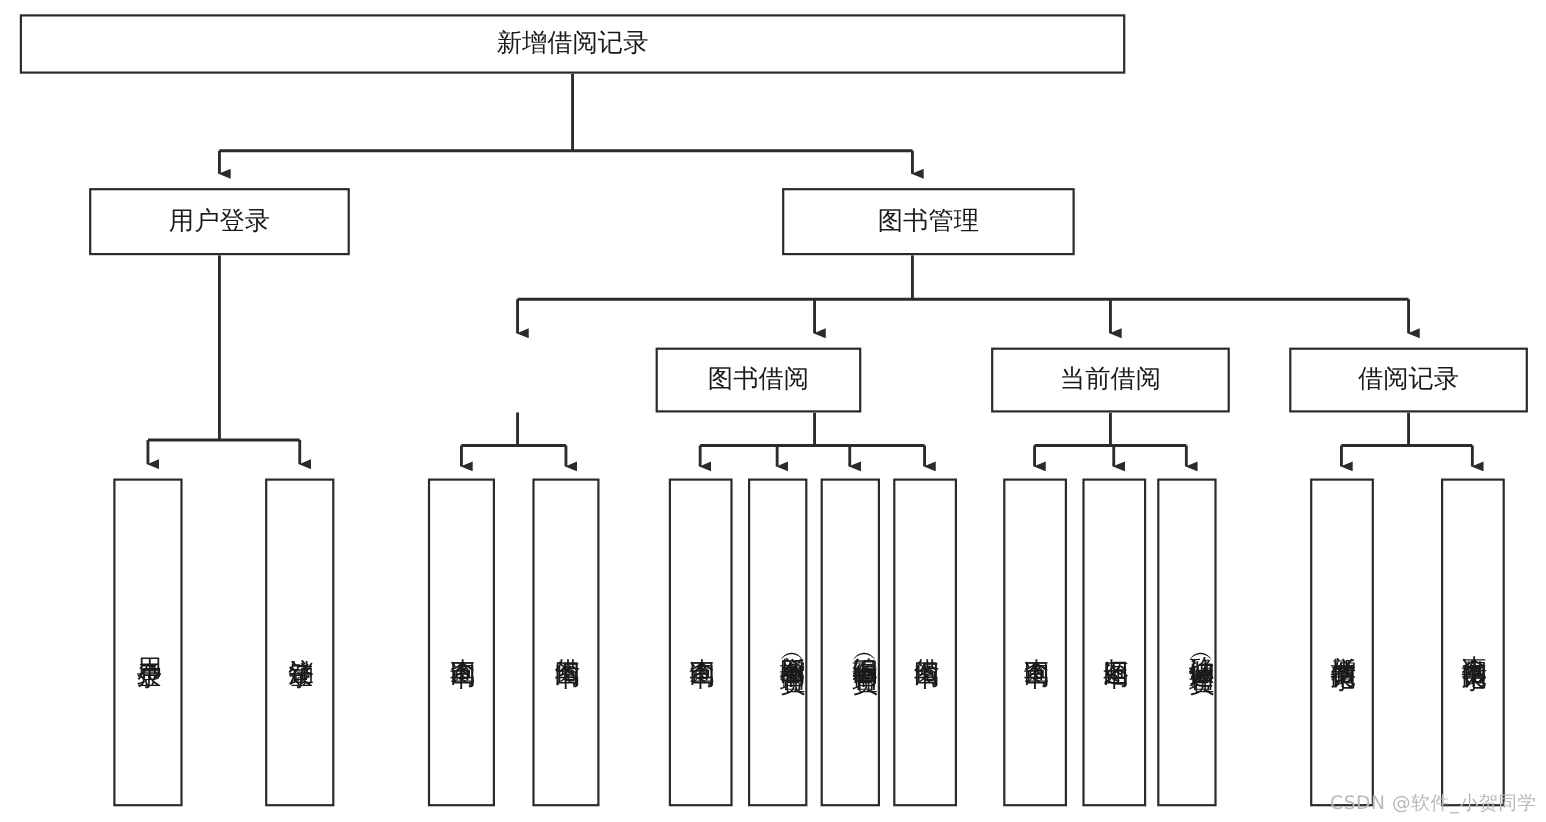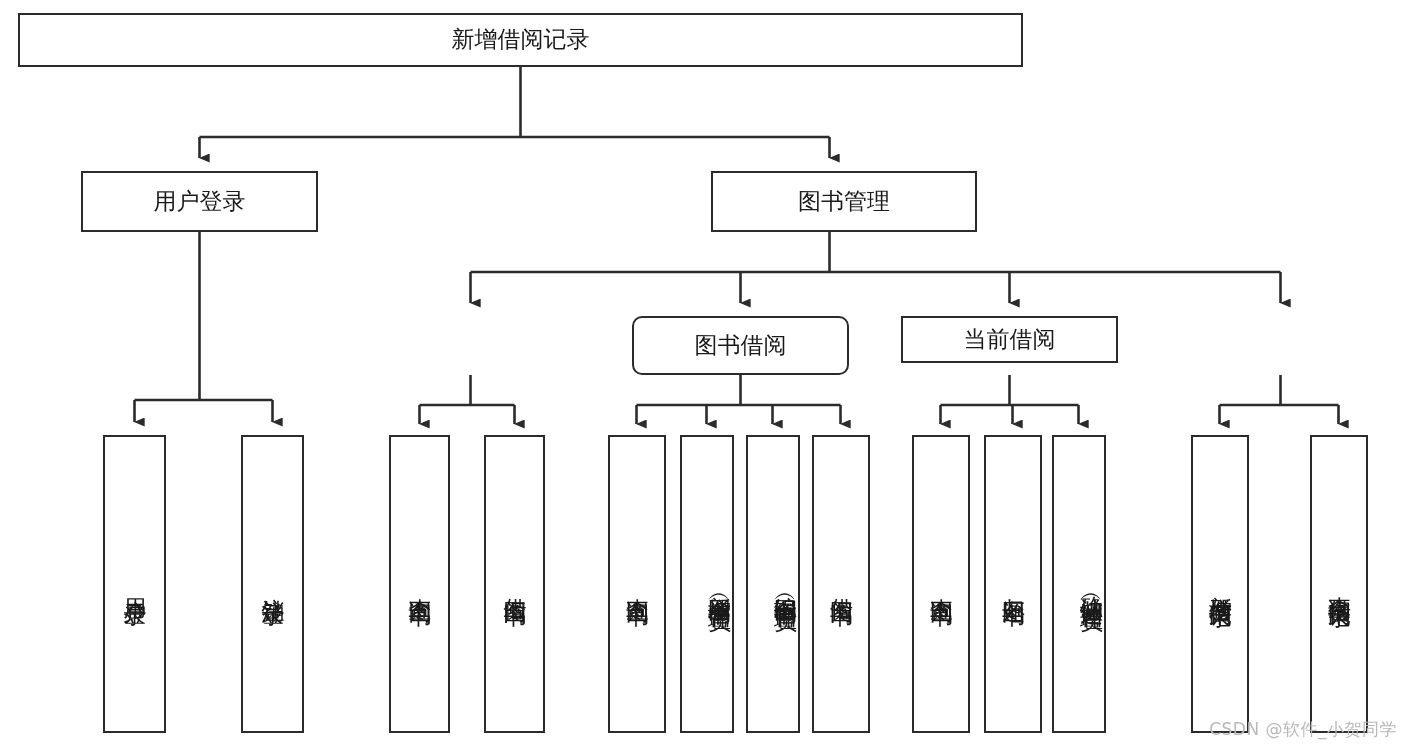--- a/index.html
+++ b/index.html
@@ -131,25 +131,28 @@
     <span class="node-label">新增借阅记录</span>
   </div>
 
   <div class="node-box horiz" style="left: 81px; top: 171px; width: 237px; height: 61px;">
     <span class="node-label">用户登录</span>
   </div>
   <div class="node-box horiz" style="left: 711px; top: 171px; width: 266px; height: 61px;">
     <span class="node-label">图书管理</span>
   </div>
 
-  <div class="node-box horiz" style="left: 632px; top: 316px; width: 217px; height: 59px; border-radius: 10px;">
+  <div class="node-box horiz" style="left: 596px; top: 316px; width: 187px; height: 59px;">
     <span class="node-label">图书借阅</span>
   </div>
-  <div class="node-box horiz" style="left: 901px; top: 316px; width: 217px; height: 47px;">
+  <div class="node-box horiz" style="left: 901px; top: 316px; width: 217px; height: 59px;">
     <span class="node-label">当前借阅</span>
+  </div>
+  <div class="node-box horiz" style="left: 1172px; top: 316px; width: 217px; height: 59px;">
+    <span class="node-label">借阅记录</span>
   </div>
 
   <div class="node-box vert centered" style="left: 103px; top: 435px; width: 63px; height: 298px;">
     <span class="node-label">用户登录</span>
   </div>
   <div class="node-box vert centered" style="left: 241px; top: 435px; width: 63px; height: 298px;">
     <span class="node-label">注销登录</span>
   </div>
 
   <div class="node-box vert centered" style="left: 389px; top: 435px; width: 61px; height: 298px;">

